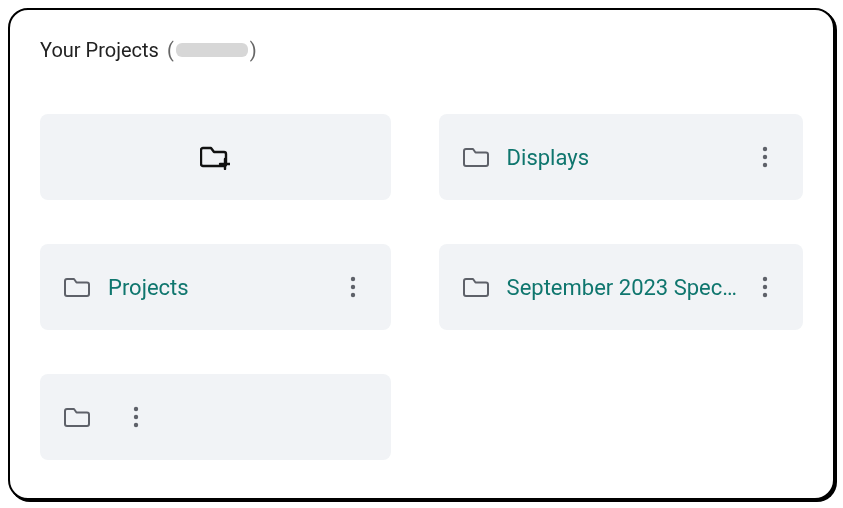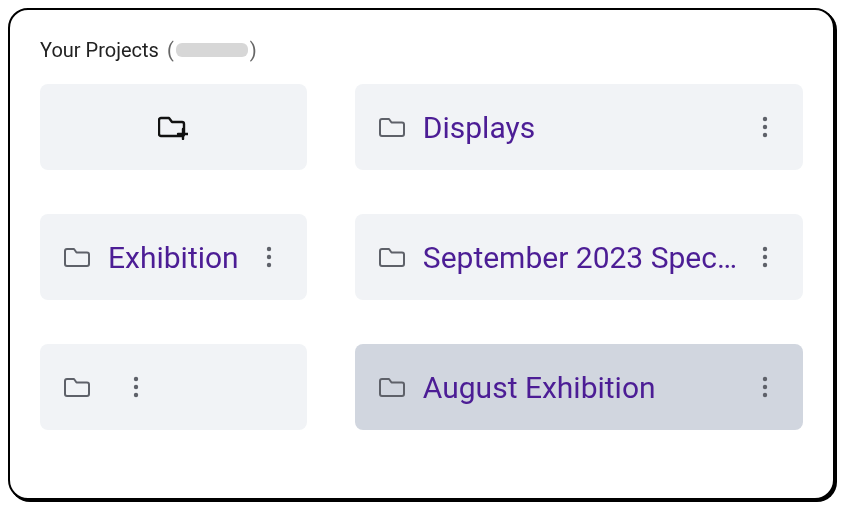--- a/index.html
+++ b/index.html
@@ -21,21 +21,21 @@
       border-radius: 20px;
       padding: 28px 30px 30px 30px;
       box-shadow: 2px 2px 0 #000;
     }
     .header {
       display: flex;
       align-items: center;
       gap: 8px;
       font-size: 20px;
       color: #333;
-      margin-bottom: 22px;
+      margin-bottom: 52px;
     }
     .header-title { color: #222; }
     .header-count {
       color: #666;
       display: inline-flex;
       align-items: center;
     }
     .count-placeholder {
       display: inline-block;
       width: 72px;
@@ -70,22 +70,22 @@
     }
     .new-folder-icon {
       display: inline-flex;
     }
     .folder-icon {
       display: inline-flex;
       margin-right: 18px;
       flex-shrink: 0;
     }
     .folder-label {
-      font-size: 30px;
-      color: #4c1d95;
+      font-size: 22px;
+      color: #0f766e;
       white-space: nowrap;
       overflow: hidden;
       text-overflow: ellipsis;
       flex: 1;
       min-width: 0;
     }
     .menu-btn {
       display: inline-flex;
       align-items: center;
       justify-content: center;
@@ -133,21 +133,21 @@
         </svg>
       </span>
     </div>
 
     <div class="tile">
       <span class="folder-icon">
         <svg width="26" height="22" viewBox="0 0 26 22" fill="none">
           <path d="M3 3 H10 L12.5 6.5 H23 C24.1 6.5 25 7.4 25 8.5 V18 C25 19.1 24.1 20 23 20 H3 C1.9 20 1 19.1 1 18 V5 C1 3.9 1.9 3 3 3 Z" stroke="#5e6169" stroke-width="2" fill="none" stroke-linejoin="round"></path>
         </svg>
       </span>
-      <span class="folder-label">Exhibition</span>
+      <span class="folder-label">Projects</span>
       <span class="menu-btn">
         <svg width="6" height="22" viewBox="0 0 6 22">
           <circle cx="3" cy="3" r="2.2" fill="#5e6169"></circle>
           <circle cx="3" cy="11" r="2.2" fill="#5e6169"></circle>
           <circle cx="3" cy="19" r="2.2" fill="#5e6169"></circle>
         </svg>
       </span>
     </div>
 
     <div class="tile">
@@ -174,30 +174,15 @@
       </span>
       <span class="menu-btn">
         <svg width="6" height="22" viewBox="0 0 6 22">
           <circle cx="3" cy="3" r="2.2" fill="#5e6169"></circle>
           <circle cx="3" cy="11" r="2.2" fill="#5e6169"></circle>
           <circle cx="3" cy="19" r="2.2" fill="#5e6169"></circle>
         </svg>
       </span>
     </div>
 
-    <div class="tile hovered">
-      <span class="folder-icon">
-        <svg width="26" height="22" viewBox="0 0 26 22" fill="none">
-          <path d="M3 3 H10 L12.5 6.5 H23 C24.1 6.5 25 7.4 25 8.5 V18 C25 19.1 24.1 20 23 20 H3 C1.9 20 1 19.1 1 18 V5 C1 3.9 1.9 3 3 3 Z" stroke="#5e6169" stroke-width="2" fill="none" stroke-linejoin="round"></path>
-        </svg>
-      </span>
-      <span class="folder-label">August Exhibition</span>
-      <span class="menu-btn">
-        <svg width="6" height="22" viewBox="0 0 6 22">
-          <circle cx="3" cy="3" r="2.2" fill="#5e6169"></circle>
-          <circle cx="3" cy="11" r="2.2" fill="#5e6169"></circle>
-          <circle cx="3" cy="19" r="2.2" fill="#5e6169"></circle>
-        </svg>
-      </span>
-    </div>
 
   </div>
 </div>
 
 </body></html>

